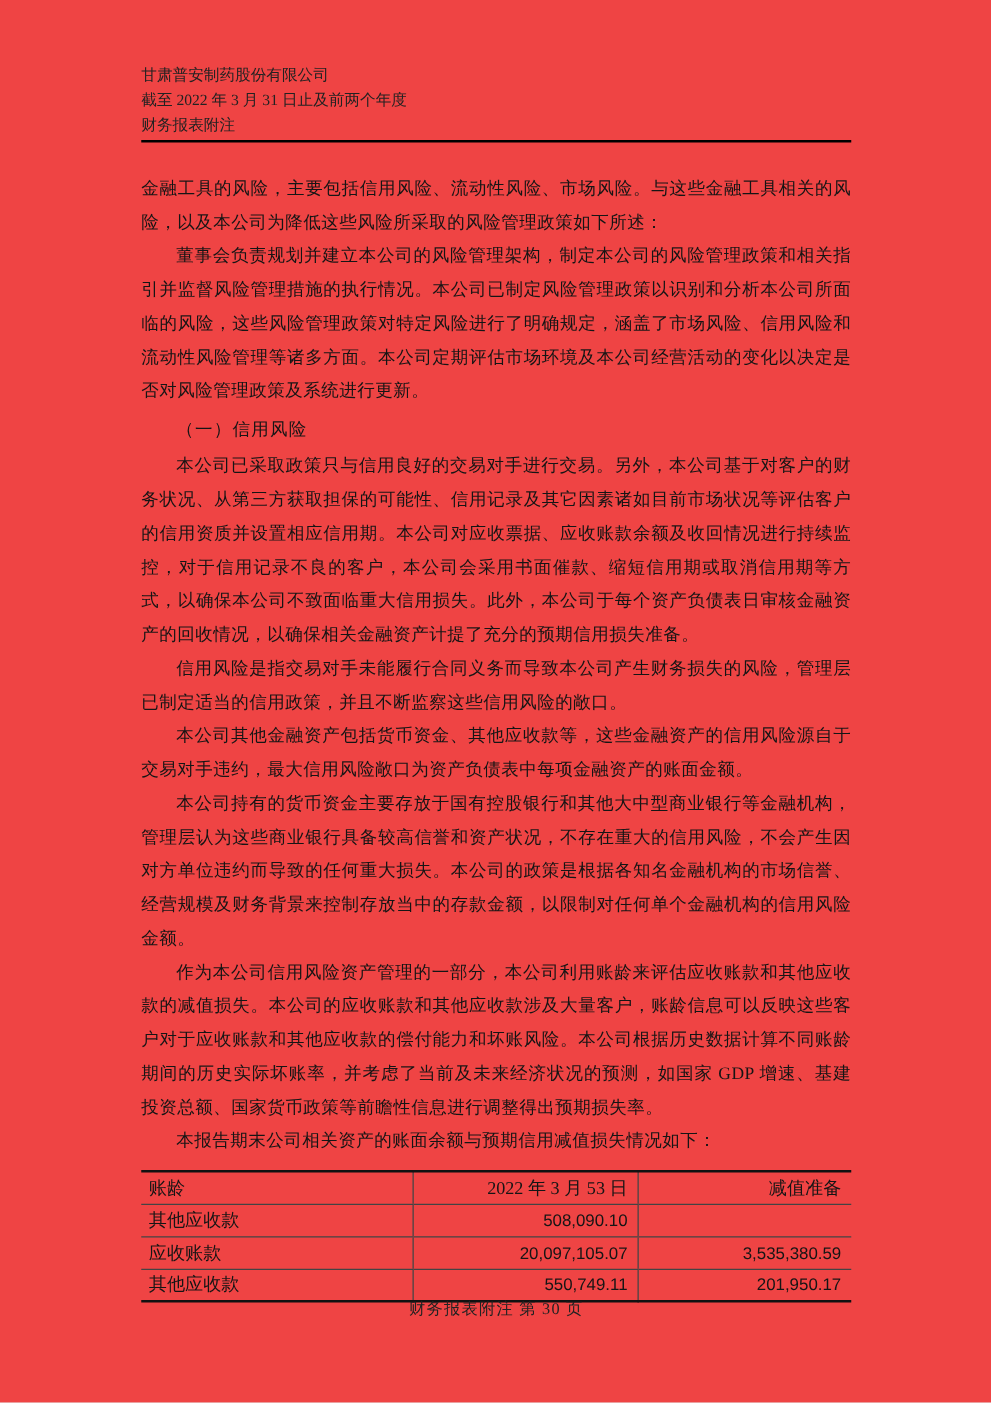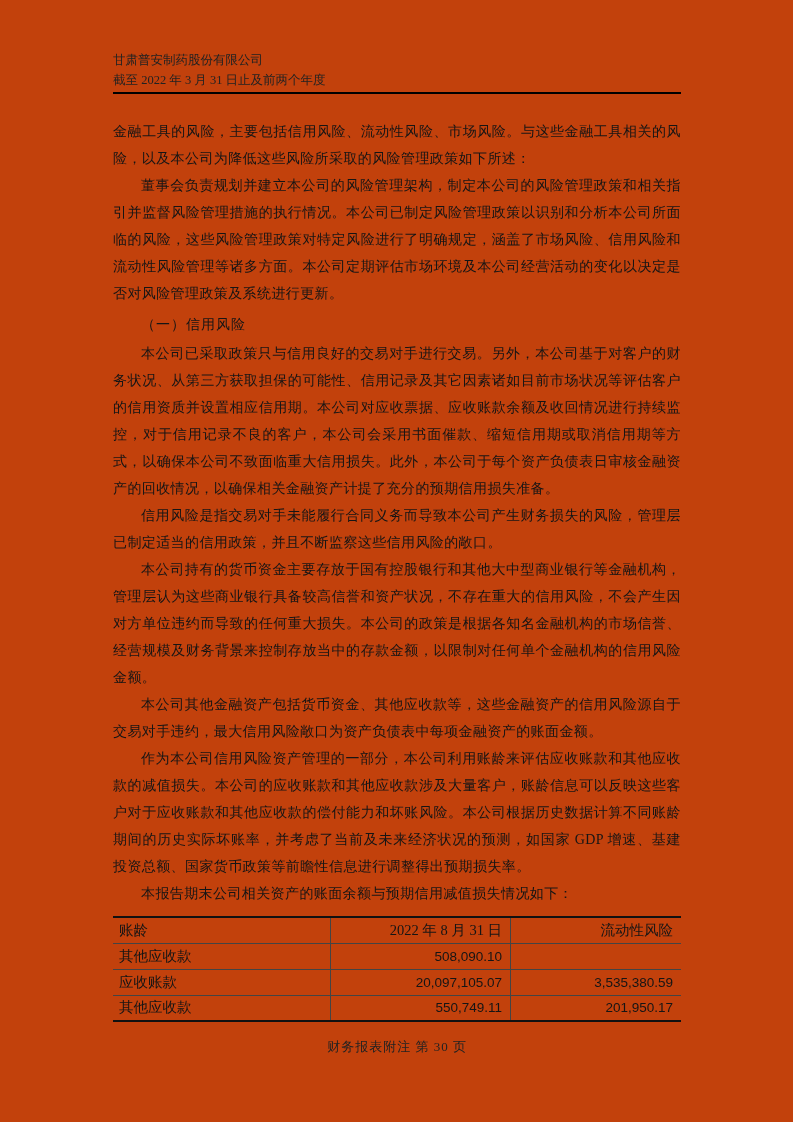--- a/index.html
+++ b/index.html
@@ -2,21 +2,21 @@
 <html><head>
 <meta charset="utf-8">
 <style>
   * { margin: 0; padding: 0; box-sizing: border-box; }
   html, body { background: #e8e8e8; }
   .page {
     position: relative;
     width: 793px;
     height: 1122px;
     margin: 0 auto;
-    background: #c2410c;
+    background: #ef4444;
     font-family: "Liberation Serif", "DejaVu Serif", serif;
     color: #1a1a1a;
     overflow: hidden;
   }
   .content {
     position: absolute;
     left: 113px;
     top: 50px;
     width: 568px;
   }
@@ -85,41 +85,42 @@
 </style>
 </head>
 <body>
 
 <div class="page">
   <div class="content">
 
     <div class="doc-header">
       <div>甘肃普安制药股份有限公司</div>
       <div>截至 2022 年 3 月 31 日止及前两个年度</div>
+      <div>财务报表附注</div>
     </div>
     <div class="header-rule"></div>
 
     <div class="body-text">
       <p class="no-indent">金融工具的风险，主要包括信用风险、流动性风险、市场风险。与这些金融工具相关的风险，以及本公司为降低这些风险所采取的风险管理政策如下所述：</p>
       <p>董事会负责规划并建立本公司的风险管理架构，制定本公司的风险管理政策和相关指引并监督风险管理措施的执行情况。本公司已制定风险管理政策以识别和分析本公司所面临的风险，这些风险管理政策对特定风险进行了明确规定，涵盖了市场风险、信用风险和流动性风险管理等诸多方面。本公司定期评估市场环境及本公司经营活动的变化以决定是否对风险管理政策及系统进行更新。</p>
       <div class="section-heading">（一）信用风险</div>
       <p>本公司已采取政策只与信用良好的交易对手进行交易。另外，本公司基于对客户的财务状况、从第三方获取担保的可能性、信用记录及其它因素诸如目前市场状况等评估客户的信用资质并设置相应信用期。本公司对应收票据、应收账款余额及收回情况进行持续监控，对于信用记录不良的客户，本公司会采用书面催款、缩短信用期或取消信用期等方式，以确保本公司不致面临重大信用损失。此外，本公司于每个资产负债表日审核金融资产的回收情况，以确保相关金融资产计提了充分的预期信用损失准备。</p>
       <p>信用风险是指交易对手未能履行合同义务而导致本公司产生财务损失的风险，管理层已制定适当的信用政策，并且不断监察这些信用风险的敞口。</p>
+      <p>本公司其他金融资产包括货币资金、其他应收款等，这些金融资产的信用风险源自于交易对手违约，最大信用风险敞口为资产负债表中每项金融资产的账面金额。</p>
       <p>本公司持有的货币资金主要存放于国有控股银行和其他大中型商业银行等金融机构，管理层认为这些商业银行具备较高信誉和资产状况，不存在重大的信用风险，不会产生因对方单位违约而导致的任何重大损失。本公司的政策是根据各知名金融机构的市场信誉、经营规模及财务背景来控制存放当中的存款金额，以限制对任何单个金融机构的信用风险金额。</p>
-      <p>本公司其他金融资产包括货币资金、其他应收款等，这些金融资产的信用风险源自于交易对手违约，最大信用风险敞口为资产负债表中每项金融资产的账面金额。</p>
       <p class="extra-space">作为本公司信用风险资产管理的一部分，本公司利用账龄来评估应收账款和其他应收款的减值损失。本公司的应收账款和其他应收款涉及大量客户，账龄信息可以反映这些客户对于应收账款和其他应收款的偿付能力和坏账风险。本公司根据历史数据计算不同账龄期间的历史实际坏账率，并考虑了当前及未来经济状况的预测，如国家 GDP 增速、基建投资总额、国家货币政策等前瞻性信息进行调整得出预期损失率。</p>
       <p>本报告期末公司相关资产的账面余额与预期信用减值损失情况如下：</p>
     </div>
 
     <table class="risk-table">
       <thead>
         <tr>
           <th class="col-label">账龄</th>
-          <th class="col-num col-balance">2022 年 8 月 31 日</th>
-          <th class="col-num col-provision">流动性风险</th>
+          <th class="col-num col-balance">2022 年 3 月 53 日</th>
+          <th class="col-num col-provision">减值准备</th>
         </tr>
       </thead>
       <tbody>
         <tr>
           <td class="col-label">其他应收款</td>
           <td class="col-num">508,090.10</td>
           <td class="col-num"></td>
         </tr>
         <tr>
           <td class="col-label">应收账款</td>

